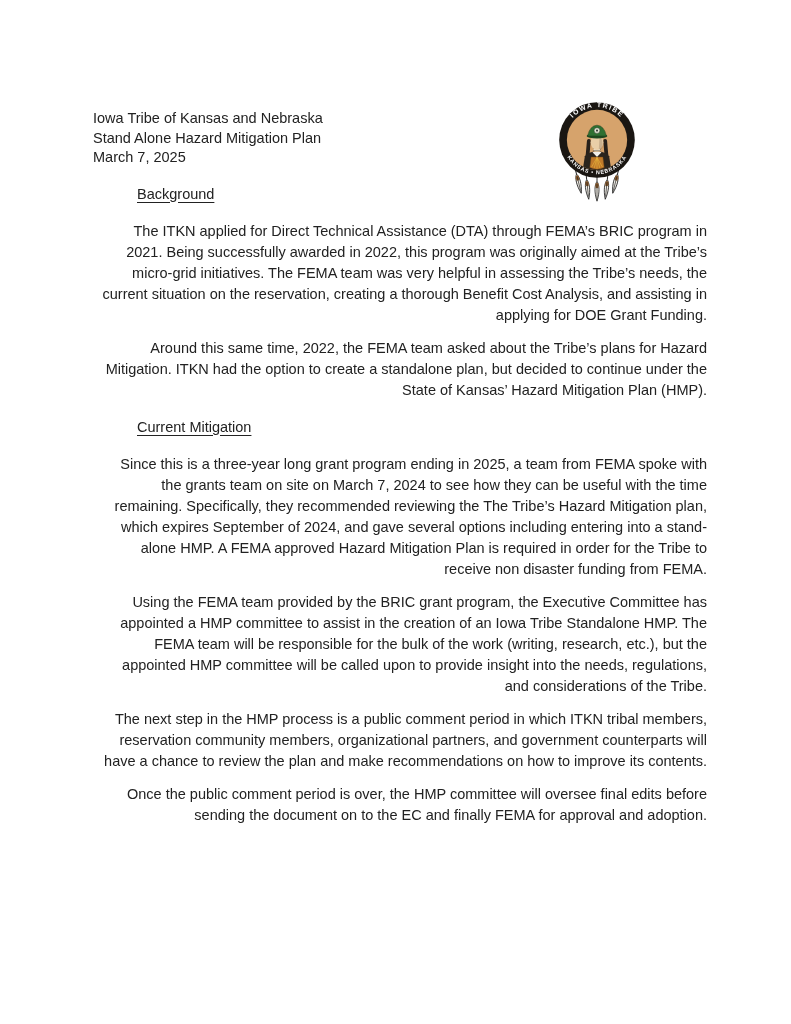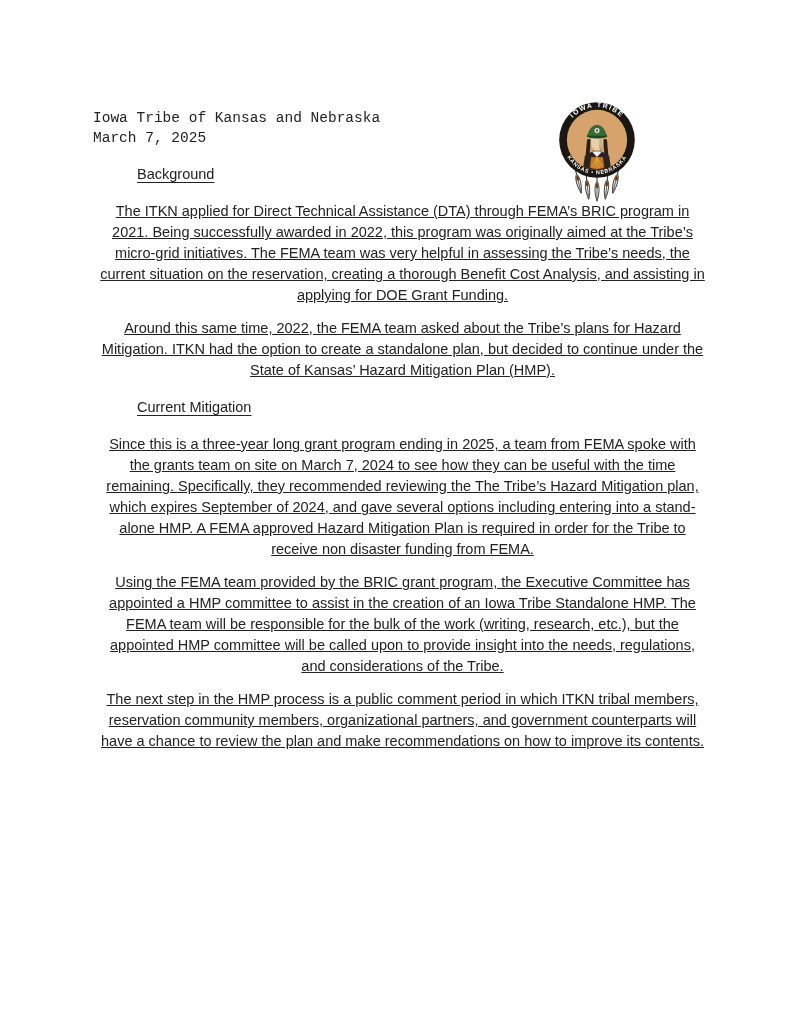--- a/index.html
+++ b/index.html
@@ -19,37 +19,35 @@
   .content {
     position: absolute;
     left: 93px; top: 109px;
     width: 614px;
     font-size: 14.5px;
     line-height: 21px;
   }
   .doc-header {
     line-height: 19.5px;
     margin: 0 0 16px 0;
-    font-family: Liberation Mono, monospace;
   }
   .doc-header div { white-space: nowrap; }
   .section-heading {
     font-size: 14.5px;
     font-weight: normal;
     margin: 16px 0;
   }
   .section-heading .hu {
     text-decoration: underline;
     text-underline-offset: 3px;
     margin-left: 44px;
   }
   p.para {
     margin: 0 0 12px 5px;
-    text-align: center;
-    text-decoration: underline;
+    text-align: right;
   }
   .logo {
     position: absolute;
     left: 552px; top: 100px;
     width: 90px; height: 107px;
   }
 </style>
 </head>
 <body>
 
@@ -128,33 +126,35 @@
     </text>
     <text font-family="Liberation Sans, sans-serif" font-size="6" font-weight="bold" fill="#ffffff" letter-spacing="0.9">
       <textPath href="#arcBot" startOffset="50%" text-anchor="middle">KANSAS • NEBRASKA</textPath>
     </text>
   </svg>
 
   <div class="content">
 
     <div class="doc-header">
       <div>Iowa Tribe of Kansas and Nebraska</div>
+      <div>Stand Alone Hazard Mitigation Plan</div>
       <div>March 7, 2025</div>
     </div>
 
     <section>
       <h2 class="section-heading"><span class="hu">Background</span><span></span></h2>
       <p class="para">The ITKN applied for Direct Technical Assistance (DTA) through FEMA’s BRIC program in 2021. Being successfully awarded in 2022, this program was originally aimed at the Tribe’s micro-grid initiatives. The FEMA team was very helpful in assessing the Tribe’s needs, the current situation on the reservation, creating a thorough Benefit Cost Analysis, and assisting in applying for DOE Grant Funding.</p>
       <p class="para">Around this same time, 2022, the FEMA team asked about the Tribe’s plans for Hazard Mitigation. ITKN had the option to create a standalone plan, but decided to continue under the State of Kansas’ Hazard Mitigation Plan (HMP).</p>
     </section>
 
     <section>
       <h2 class="section-heading"><span class="hu">Current Mitigation</span><span></span></h2>
       <p class="para">Since this is a three-year long grant program ending in 2025, a team from FEMA spoke with the grants team on site on March 7, 2024 to see how they can be useful with the time remaining. Specifically, they recommended reviewing the The Tribe’s Hazard Mitigation plan, which expires September of 2024, and gave several options including entering into a stand-alone HMP. A FEMA approved Hazard Mitigation Plan is required in order for the Tribe to receive non disaster funding from FEMA.</p>
       <p class="para">Using the FEMA team provided by the BRIC grant program, the Executive Committee has appointed a HMP committee to assist in the creation of an Iowa Tribe Standalone HMP. The FEMA team will be responsible for the bulk of the work (writing, research, etc.), but the appointed HMP committee will be called upon to provide insight into the needs, regulations, and considerations of the Tribe.</p>
     </section>
 
     <section>
       <p class="para">The next step in the HMP process is a public comment period in which ITKN tribal members, reservation community members, organizational partners, and government counterparts will have a chance to review the plan and make recommendations on how to improve its contents.</p>
+      <p class="para">Once the public comment period is over, the HMP committee will oversee final edits before sending the document on to the EC and finally FEMA for approval and adoption.</p>
     </section>
 
   </div>
 </div>
 
 </body></html>

